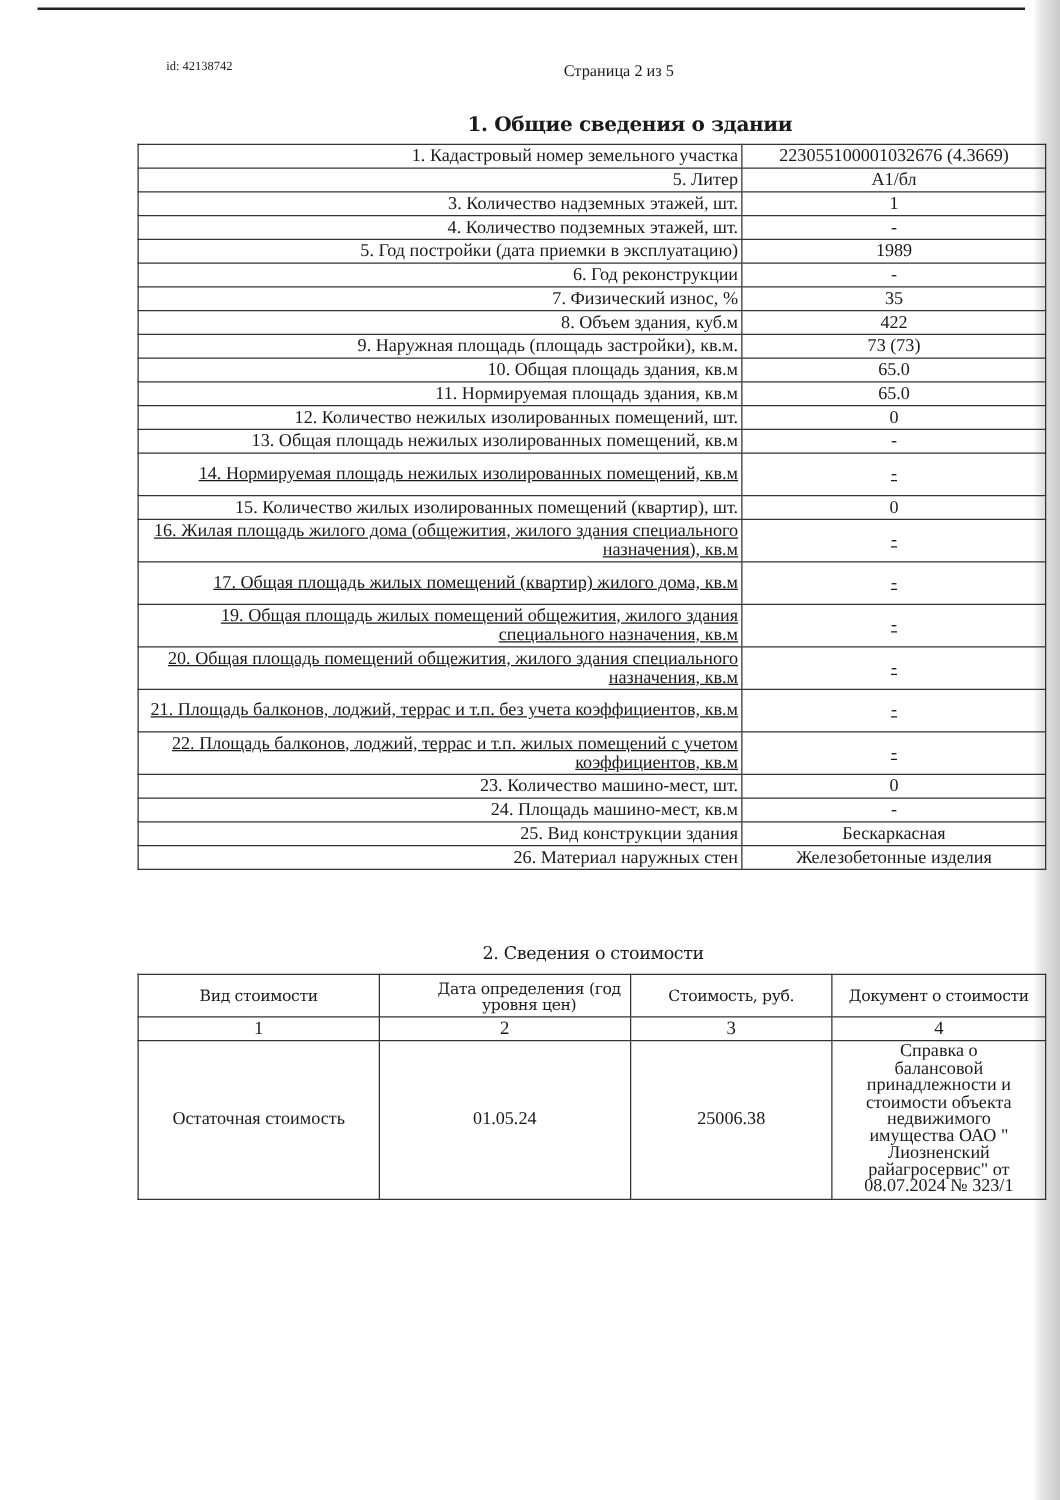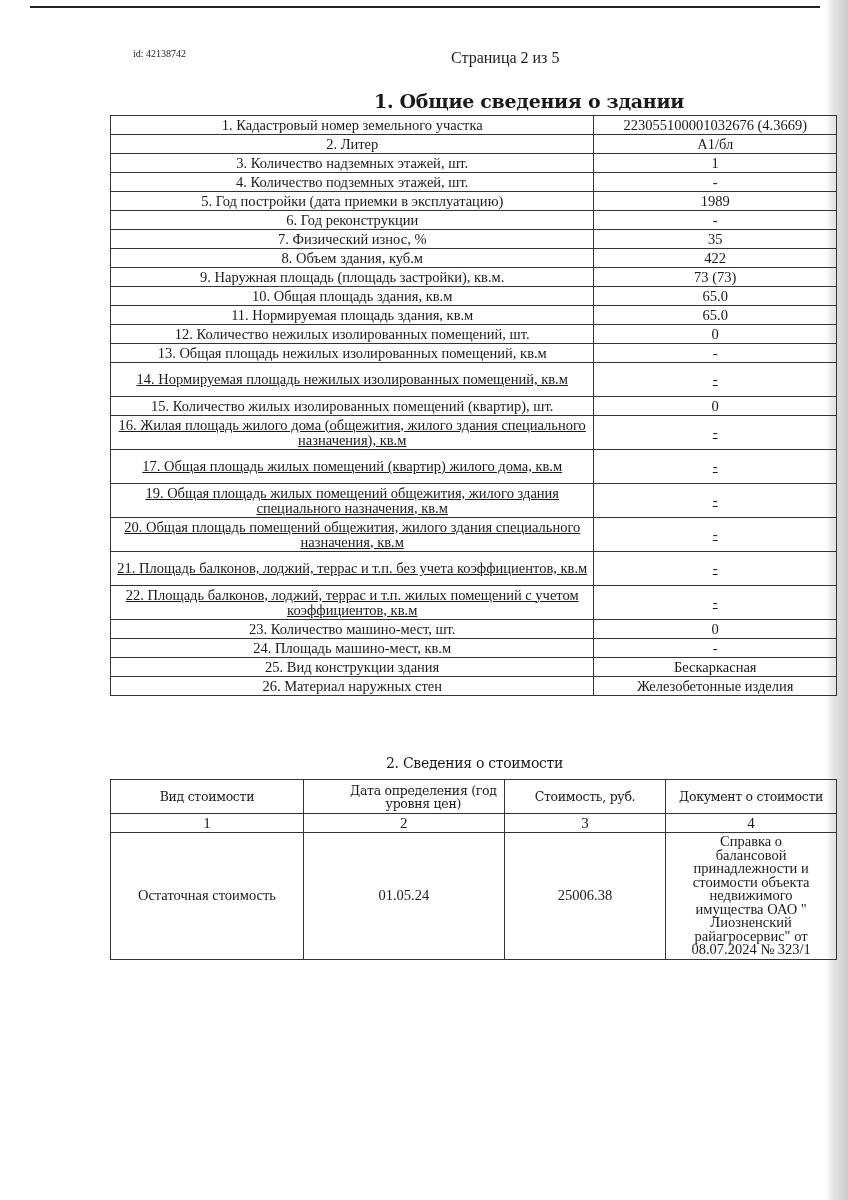--- a/index.html
+++ b/index.html
@@ -14,35 +14,35 @@
       background: #222;
     }
     .right-shadow {
       position: absolute; right: 0; top: 0; width: 22px; height: 1200px;
       background: linear-gradient(to right, #ffffff 0%, #e4e4e4 35%, #c9c9c9 100%);
     }
     .header-id {
       position: absolute; left: 133px; top: 48px; font-size: 10px;
     }
     .header-page {
-      position: absolute; left: 451px; top: 49px; font-size: 16px;
+      position: absolute; left: 451px; top: 49px; font-size: 13px;
     }
     .section-title {
-      position: absolute; font-size: 19px; font-weight: bold;
+      position: absolute; font-size: 16px; font-weight: bold;
       font-family: "DejaVu Serif", serif; letter-spacing: -0.3px;
     }
     .title-1 { left: 374px; top: 90px; }
     .title-2 { left: 386px; top: 755px; font-weight: normal; font-size: 14px; }
 
     table { border-collapse: collapse; position: absolute; }
     td, th { border: 1px solid #333; padding: 0 3px; }
 
     .t1 { left: 110px; top: 115px; width: 727px; font-size: 14.5px; }
     .t1 td { line-height: 15px; vertical-align: middle; }
-    .t1 td.lbl { width: 478px; text-align: center; padding-left: 3px; margin-left: 47px; }
+    .t1 td.lbl { width: 478px; text-align: right; padding-left: 3px; margin-left: 47px; }
     .t1 td.val { width: 236px; text-align: center; }
     .t1 tr.single td { height: 18px; }
     .t1 tr.double td { height: 33px; text-decoration: underline; }
 
     .t2 { left: 110px; top: 779px; width: 727px; }
     .t2 th {
       font-family: "DejaVu Serif", serif; font-weight: normal;
       font-size: 12.5px; line-height: 13px; height: 33px; text-align: center;
       letter-spacing: -0.3px;
     }
@@ -62,21 +62,21 @@
 
 <div class="section-title title-1">1. Общие сведения о здании</div>
 
 <table class="t1">
   <tbody>
     <tr class="single">
         <td class="lbl">1. Кадастровый номер земельного участка</td>
         <td class="val">223055100001032676 (4.3669)</td>
       </tr>
     <tr class="single">
-        <td class="lbl">2. Литер</td>
+        <td class="lbl">5. Литер</td>
         <td class="val">А1/бл</td>
       </tr>
     <tr class="single">
         <td class="lbl">3. Количество надземных этажей, шт.</td>
         <td class="val">1</td>
       </tr>
     <tr class="single">
         <td class="lbl">4. Количество подземных этажей, шт.</td>
         <td class="val">-</td>
       </tr>

